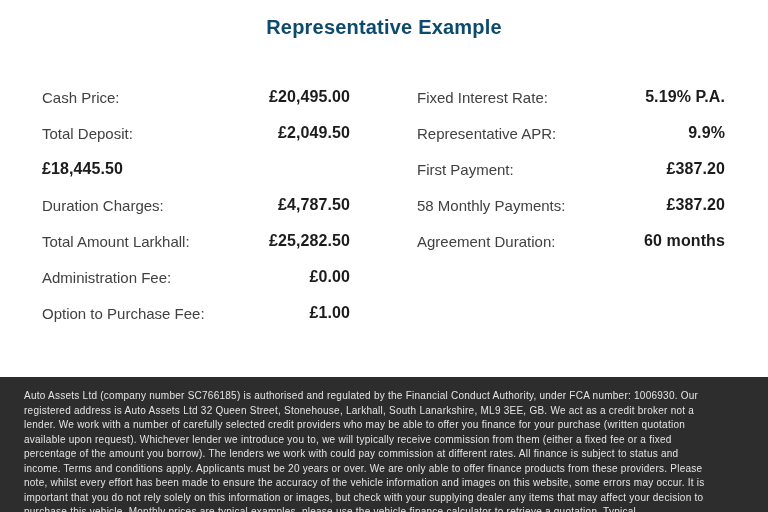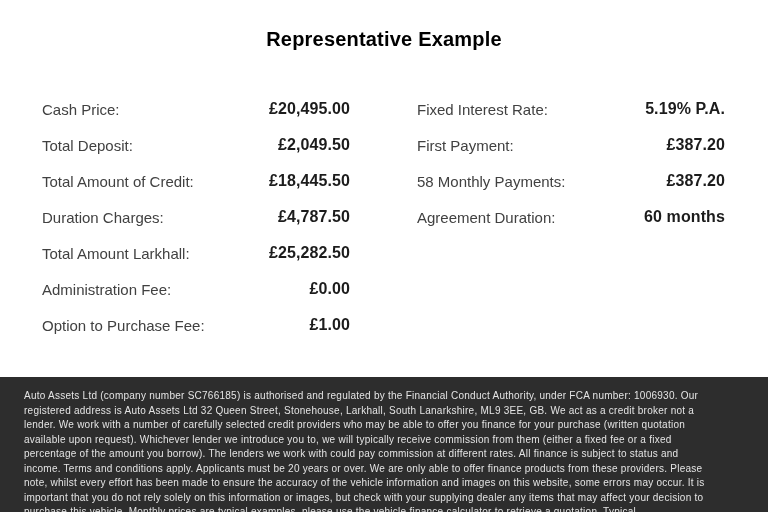--- a/index.html
+++ b/index.html
@@ -12,26 +12,26 @@
     overflow: hidden;
     background: #ffffff;
     font-family: "Liberation Sans", sans-serif;
   }
   .sheet {
     height: 377px;
     background: #ffffff;
     overflow: hidden;
   }
   .page-title {
-    margin: 12px;
+    margin: 0;
     padding-top: 16px;
     text-align: center;
     font-size: 20px;
     font-weight: 700;
-    color: #000000;
+    color: #0c4a6e;
     letter-spacing: 0.2px;
   }
   .columns {
     display: flex;
     margin-top: 40px;
     padding: 0 43px 0 42px;
     gap: 67px;
   }
   .col {
     flex: 0 0 308px;
@@ -81,21 +81,20 @@
           <span class="label">Cash Price:</span>
           <span class="value">£20,495.00</span>
         </div>
 
         <div class="row">
           <span class="label">Total Deposit:</span>
           <span class="value">£2,049.50</span>
         </div>
 
         <div class="row">
-          <span class="label">Total Amount of Credit:</span>
           <span class="value">£18,445.50</span>
         </div>
 
         <div class="row">
           <span class="label">Duration Charges:</span>
           <span class="value">£4,787.50</span>
         </div>
 
         <div class="row">
           <span class="label">Total Amount Larkhall:</span>
@@ -112,20 +111,24 @@
           <span class="value">£1.00</span>
         </div>
       </div>
     <div class="col">
 
         <div class="row">
           <span class="label">Fixed Interest Rate:</span>
           <span class="value">5.19% P.A.</span>
         </div>
 
+        <div class="row">
+          <span class="label">Representative APR:</span>
+          <span class="value">9.9%</span>
+        </div>
 
         <div class="row">
           <span class="label">First Payment:</span>
           <span class="value">£387.20</span>
         </div>
 
         <div class="row">
           <span class="label">58 Monthly Payments:</span>
           <span class="value">£387.20</span>
         </div>

